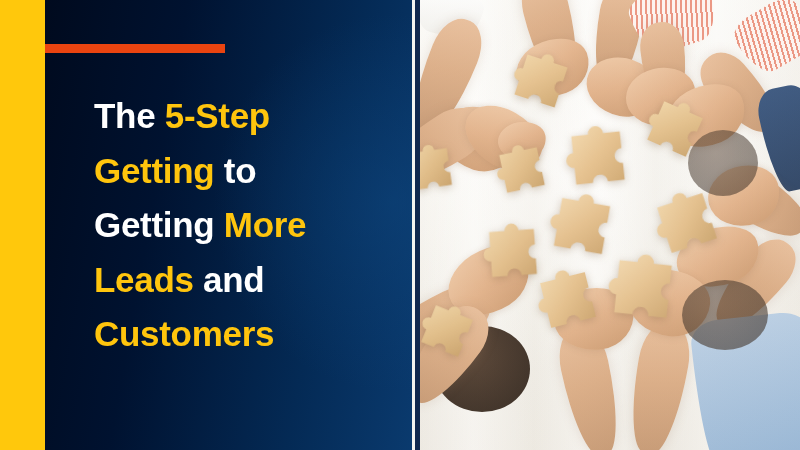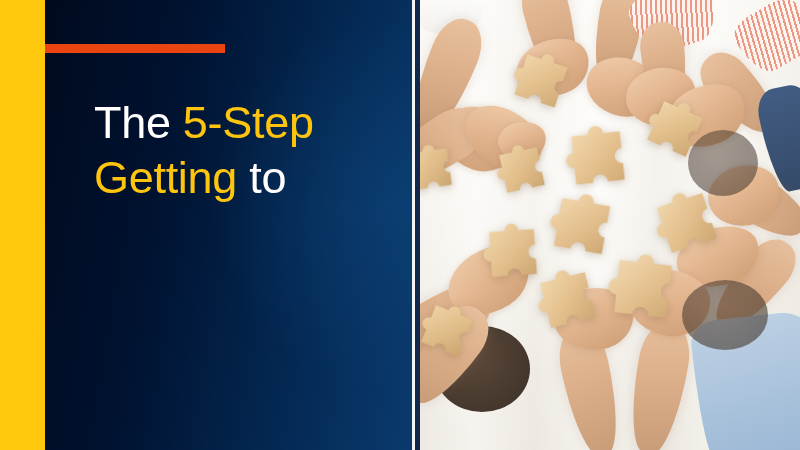--- a/index.html
+++ b/index.html
@@ -61,23 +61,23 @@
     z-index: 6;
   }
 
   
   .headline {
     position: absolute;
     left: 94px;
     top: 66px;
     width: 310px;
     z-index: 6;
-    font-size: 45px;
+    font-size: 35px;
     line-height: 54.5px;
-    font-weight: normal;
+    font-weight: bold;
     letter-spacing: -0.3px;
     color: #ffffff;
     -webkit-font-smoothing: antialiased;
   }
   .headline .ln {
     display: block;
     white-space: nowrap;
   }
   .w { color: #ffffff; }
   .y { color: #ffc50d; }
@@ -189,20 +189,23 @@
 
   <div class="yellow-bar"></div>
 
   <div class="navy-panel"></div>
 
   <div class="accent-rule"></div>
 
   <h1 class="headline">
     <span class="ln"><span class="w">The </span><span class="y">5-Step</span></span>
     <span class="ln"><span class="y">Getting </span><span class="w">to</span></span>
+    <span class="ln"><span class="w">Getting </span><span class="y">More</span></span>
+    <span class="ln"><span class="y">Leads </span><span class="w">and</span></span>
+    <span class="ln"><span class="y">Customers</span></span>
   </h1>
 
   <div class="divider-gap"></div>
   <div class="divider-line"></div>
 
   <div class="photo">
     <div class="photo-scene"></div>
 
     <div class="sleeve white" style="left:-4px; top:-10px; width:66px; height:46px; transform:rotate(14deg);"></div>
     <div class="arm" style="left:2px; top:16px; width:48px; height:120px; transform:rotate(22deg);"></div>

